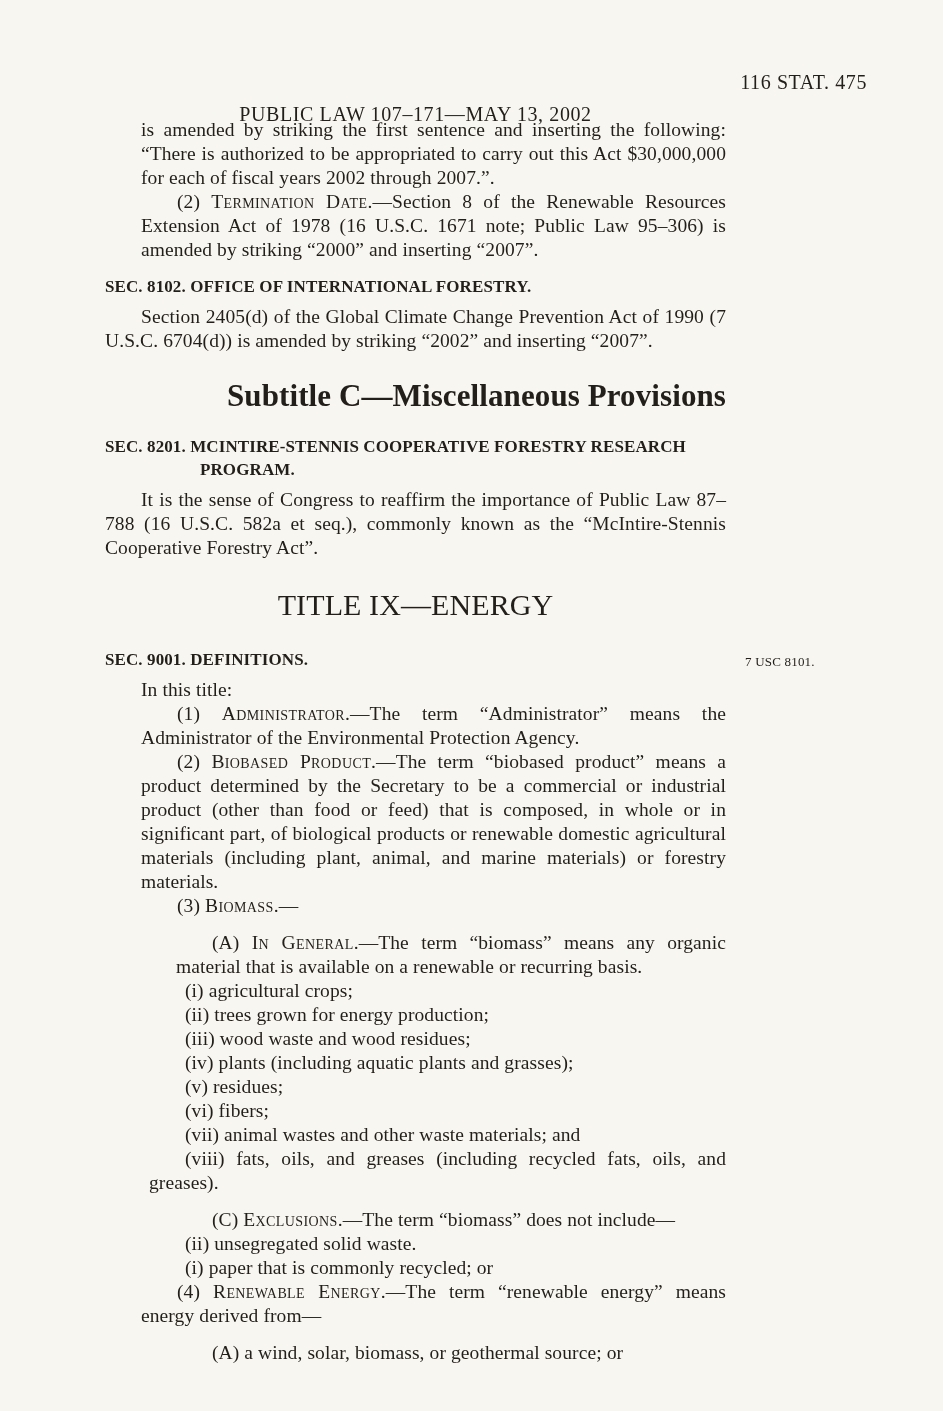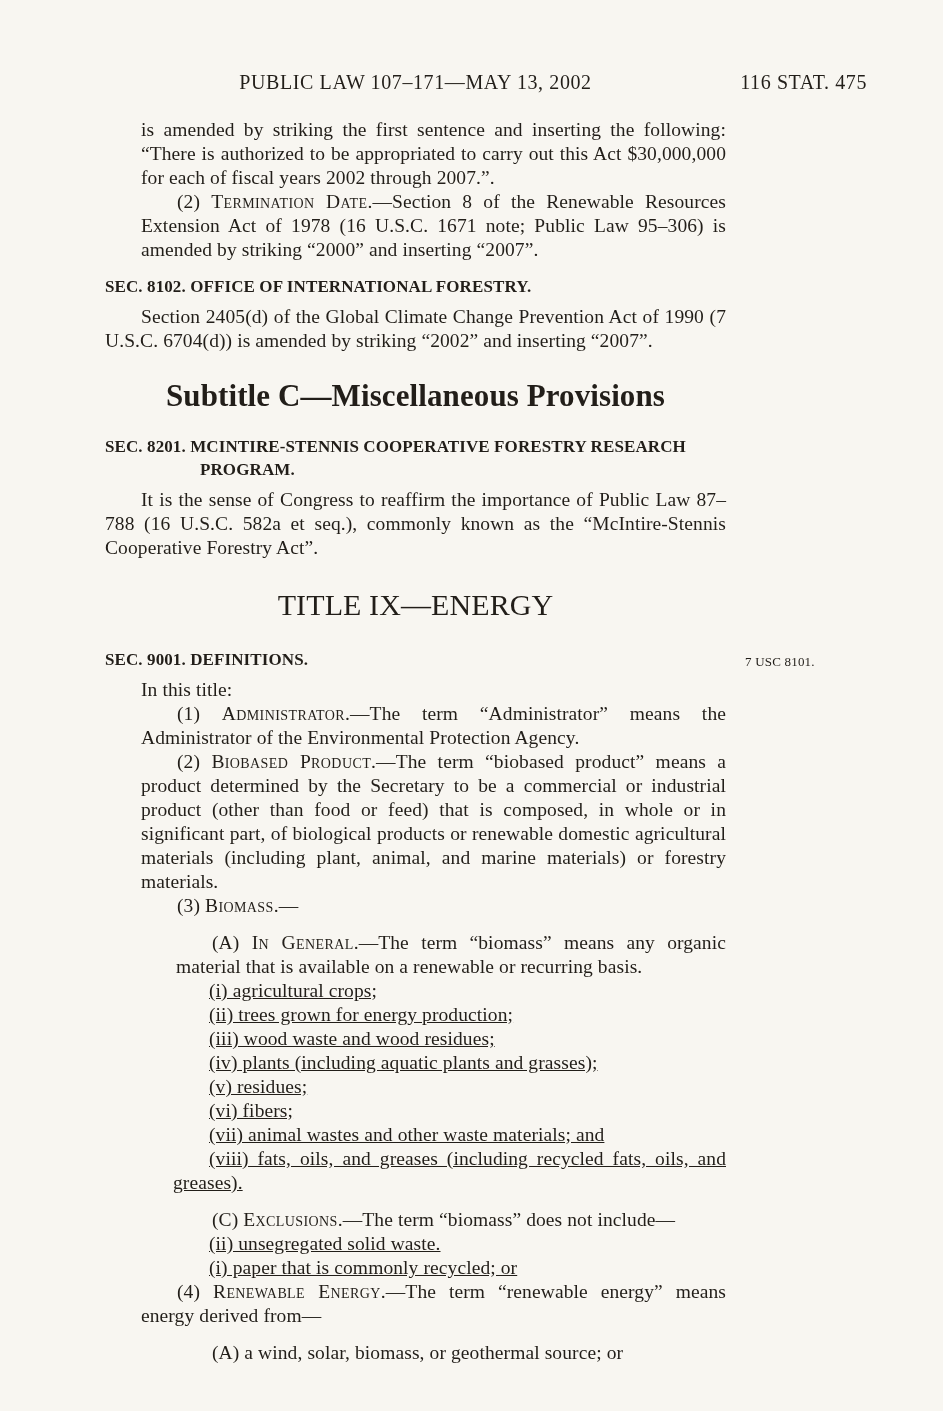--- a/index.html
+++ b/index.html
@@ -22,55 +22,56 @@
     width: 100%;
     font-size: 20px;
     letter-spacing: 0.6px;
     white-space: nowrap;
   }
   .header-left {
     position: absolute;
     left: 105px; width: 621px;
     text-align: center;
     display: inline-block;
+    margin-top: 32px;
   }
   .header-right { position: absolute; right: 76px; }
 
   
   .doc-body {
     position: absolute;
     top: 118px; left: 105px;
     width: 621px;
     font-size: 19.5px;
     line-height: 24px;
     letter-spacing: 0.1px;
   }
   .para { margin: 0; text-align: justify; text-indent: 36px; }
   .lvl0 { margin-left: 0; }
   .lvl1 { margin-left: 36px; }
   .lvl2 { margin-left: 71px; margin-top: 13px; }
-  .lvl3 { margin-left: 68px; text-decoration: underline; }
+  .lvl3 { margin-left: 44px; }
   .noindent { text-indent: 0; }
   .sc { font-variant: small-caps; letter-spacing: 0.4px; }
 
   .sec-heading {
     position: relative;
     font-weight: bold;
     font-size: 17px;
     line-height: 23px;
     margin: 13px 0 7px 0;
     padding-left: 95px;
     text-indent: -95px;
     text-align: left;
   }
   .subtitle-heading {
     font-weight: bold;
     font-size: 31px;
     line-height: 36px;
-    text-align: center;
+    text-align: right;
     text-indent: 0;
     margin: 25px 0 21px 0;
   }
   .title-heading {
     font-weight: normal;
     font-size: 30px;
     line-height: 35px;
     text-align: center;
     text-indent: 0;
     margin: 27px 0 26px 0;

